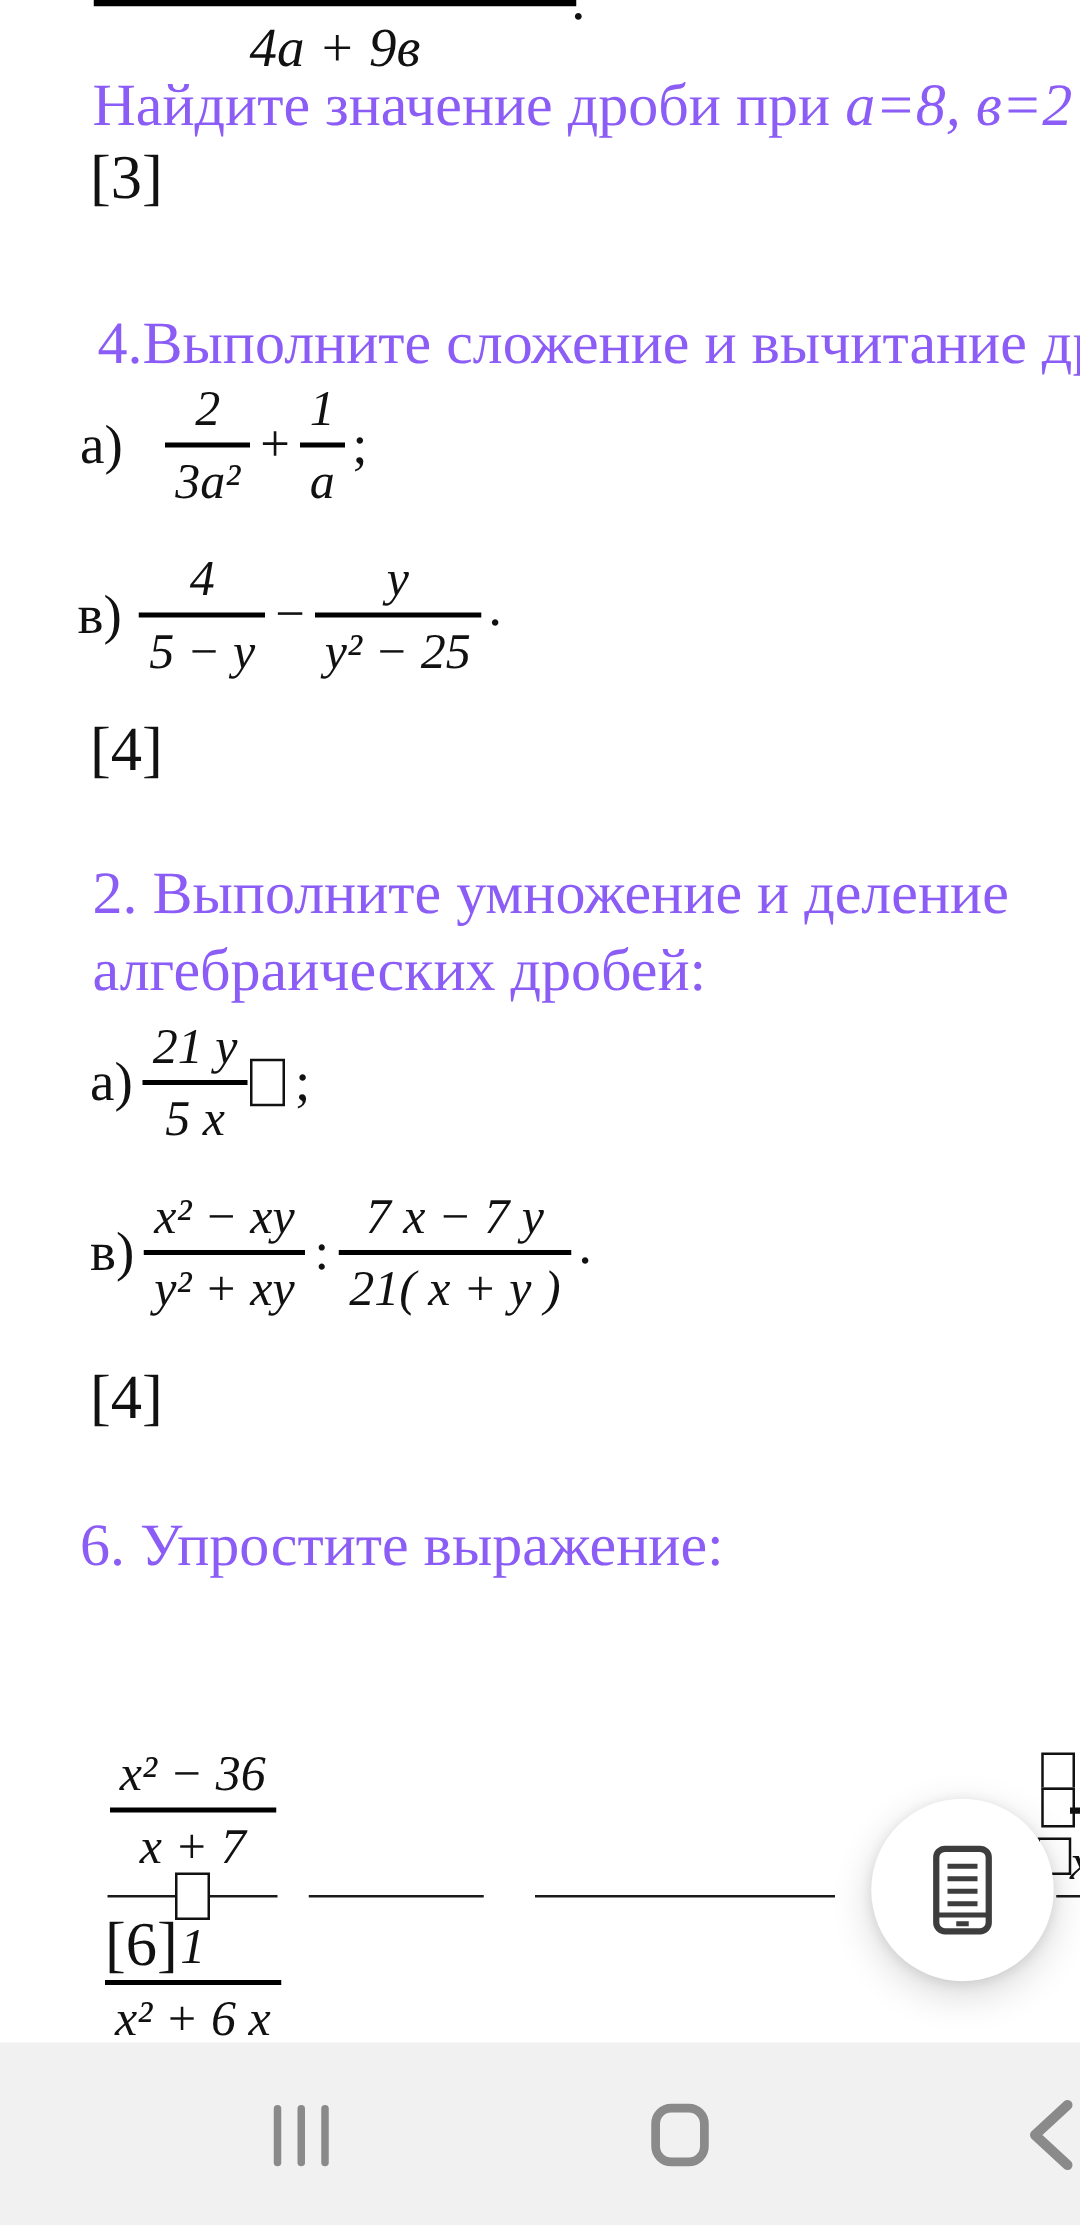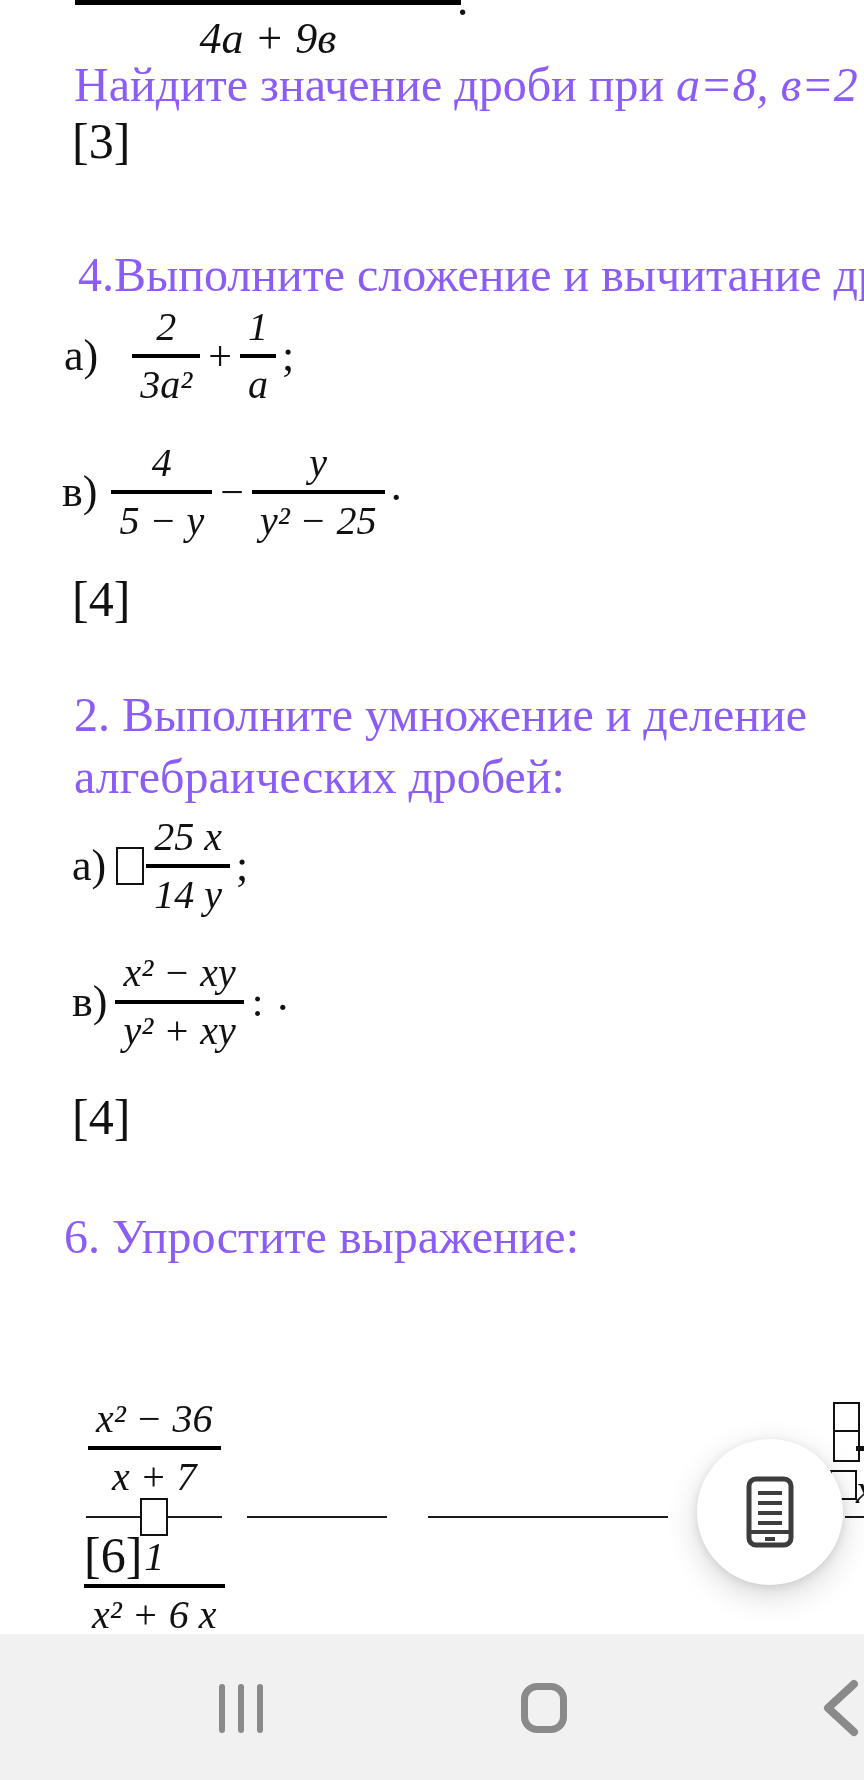--- a/index.html
+++ b/index.html
@@ -90,37 +90,42 @@
     <span class="punct low">.</span>
   </div>
 
   <div class="abs score" style="left:72px;top:574px;">[4]</div>
 
   <div class="abs txt" style="left:74px;top:688px;">2. Выполните умножение и деление</div>
   <div class="abs txt" style="left:74px;top:750px;text-align:center;">алгебраических дробей:</div>
 
   <div class="eqrow" style="left:72px;top:816px;">
     <span class="eqlabel" style="margin-right:8px;">а)</span>
+    <span class="frac">
+      <span class="num mi">21 y</span>
+      <span class="bar"></span>
+      <span class="den mi">5 x</span>
+    </span>
     <span class="glyphbox" style="margin:0 2px;"></span>
-    <span class="frac">
-      <span class="num mi">25 x</span>
-      <span class="bar"></span>
-      <span class="den mi">14 y</span>
-    </span>
     <span class="punct">;</span>
   </div>
 
   <div class="eqrow" style="left:72px;top:952px;">
     <span class="eqlabel" style="margin-right:8px;">в)</span>
     <span class="frac">
       <span class="num mi">x² − xy</span>
       <span class="bar"></span>
       <span class="den mi">y² + xy</span>
     </span>
     <span class="op">:</span>
+    <span class="frac">
+      <span class="num mi">7 x − 7 y</span>
+      <span class="bar"></span>
+      <span class="den mi">21( x + y )</span>
+    </span>
     <span class="punct low">.</span>
   </div>
 
   <div class="abs score" style="left:72px;top:1092px;">[4]</div>
 
   <div class="abs txt" style="left:64px;top:1210px;">6. Упростите выражение:</div>
 
   <div class="eqrow" style="left:84px;top:1398px;z-index:5;flex-direction:column;">
     <span class="frac">
       <span class="num mi">x² − 36</span>

